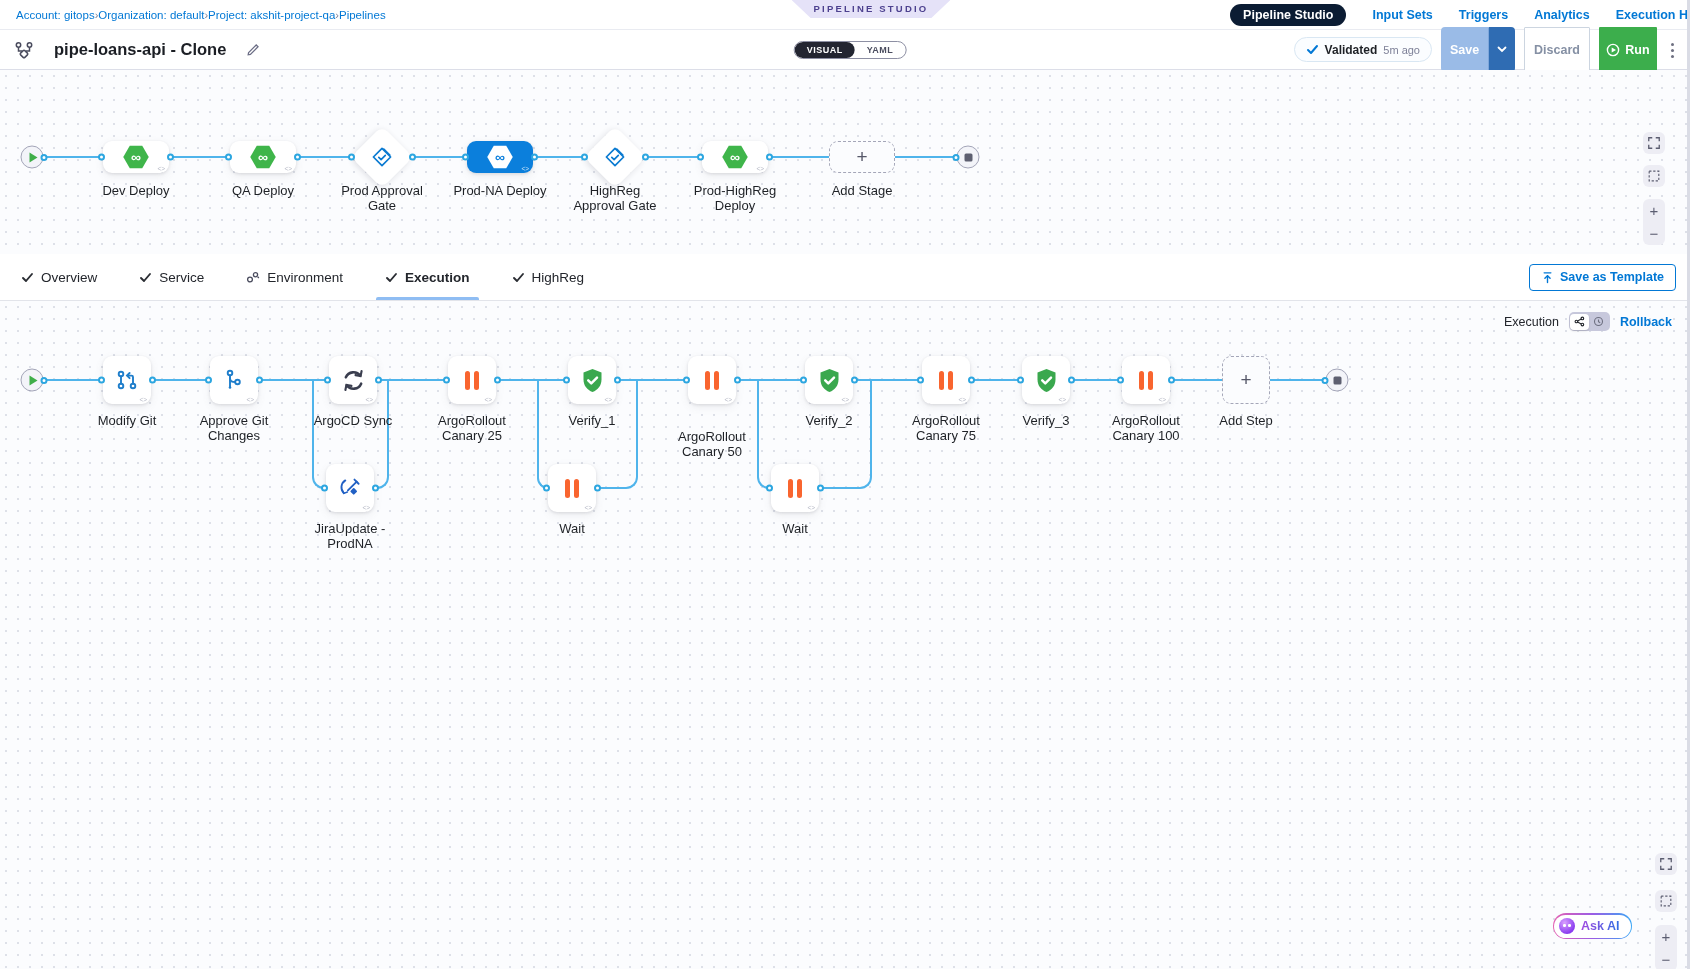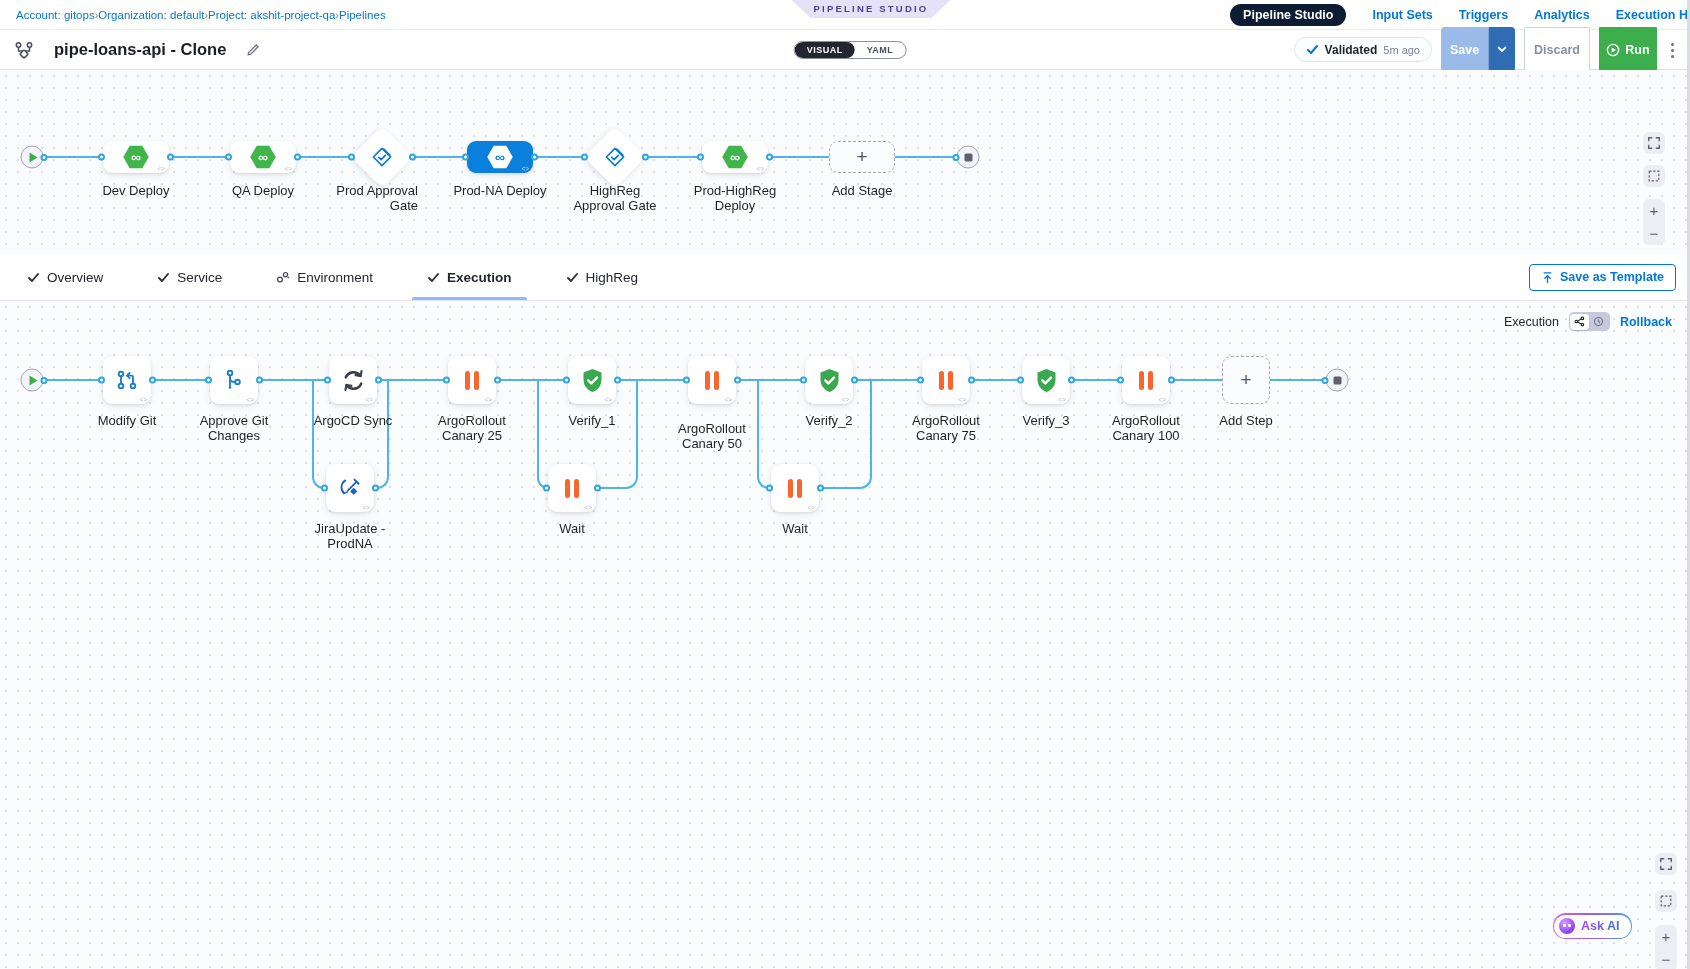--- a/index.html
+++ b/index.html
@@ -91,21 +91,21 @@
 
   .hex { width:26px; height:24px; display:flex; align-items:center; justify-content:center;
          clip-path:polygon(26% 3%,74% 3%,99% 50%,74% 97%,26% 97%,1% 50%); background:#3fb54a; }
   .hex::before { content:"∞"; color:#fff; font-size:14px; font-weight:bold; line-height:1; margin-top:-1px; }
   .hex.inv { background:#fff; } .hex.inv::before { color:#0b7fdc; }
   .pause { display:flex; gap:4px; }
   .pause i { width:5px; height:19px; background:#f9652f; border-radius:2.5px; }
 
   
   .tabbar { height:47px; background:#fff; border-bottom:1px solid #e2e4ea; display:flex; align-items:center; }
-  .tab { height:100%; display:flex; align-items:center; gap:7px; padding:0 27px; font-size:13.5px;
+  .tab { height:100%; display:flex; align-items:center; gap:7px; padding:0 21px; font-size:13.5px;
          color:#23262c; cursor:pointer; position:relative; }
   .tab.active { font-weight:bold; }
   .tab.active::after { content:""; position:absolute; left:12px; right:12px; bottom:0; height:3px;
                        background:#8fbdf3; border-radius:2px 2px 0 0; }
   .save-template { margin-left:auto; margin-right:14px; display:flex; align-items:center; gap:6px;
                    height:27px; padding:0 11px; border:1px solid #0278d5; border-radius:4px;
                    color:#0278d5; font-size:12.5px; font-weight:600; background:#fff; cursor:pointer; }
 
   
   .exec-mode { position:absolute; right:18px; top:11px; display:flex; align-items:center; gap:10px; z-index:6; }
@@ -250,21 +250,21 @@
       <span class="d-icon">
         <svg width="24" height="24" viewBox="0 0 24 24" fill="none" stroke="#0a7ad1" stroke-width="1.7" stroke-linecap="round" stroke-linejoin="round">
           <path d="M12 3.4 L20.6 12 L12 20.6 L3.4 12 Z"></path>
           <path d="M13.8 4.2 L19.8 10.2"></path>
           <path d="M8.8 12.3 L11.1 14.6 L15.3 10.4"></path>
         </svg>
       </span>
       <span class="port port-l"></span>
       <span class="port port-r"></span>
     </div>
-    <div class="g-label" style="left:314px;top:113px;width:104px;text-align:right;">Prod Approval Gate</div>
+    <div class="g-label" style="left:330px;top:113px;width:104px;">Prod Approval Gate</div>
 
     <div class="node s-node" style="left:500px;top:87px;">
       <div class="card sel has-mark">
           <span class="hex inv"></span>
         </div>
       <span class="port port-l"></span>
       <span class="port port-r"></span>
     </div>
     <div class="g-label" style="left:448px;top:113px;width:104px;">Prod-NA Deploy</div>
 
@@ -472,21 +472,21 @@
     <div class="node e-node" style="left:712px;top:79px;">
       <div class="card has-mark">
           <span class="pause">
             <i></i>
             <i></i>
           </span>
         </div>
       <span class="port port-l"></span>
       <span class="port port-r"></span>
     </div>
-    <div class="g-label" style="left:660px;top:120px;width:104px;">ArgoRollout Canary 50</div>
+    <div class="g-label" style="left:660px;top:128px;width:104px;">ArgoRollout Canary 50</div>
 
     <div class="node e-node" style="left:829px;top:79px;">
       <div class="card has-mark">
         <svg width="27" height="27" viewBox="0 0 24 24">
           <path d="M12 1.8 L20 4.8 V11 C20 16.6 16.7 20.3 12 22.2 C7.3 20.3 4 16.6 4 11 V4.8 Z" fill="#3aa84e"></path>
           <path d="M8.2 11.8 L10.9 14.5 L16 9.4" fill="none" stroke="#fff" stroke-width="2.2" stroke-linecap="round" stroke-linejoin="round"></path>
         </svg>
       </div>
       <span class="port port-l"></span>
       <span class="port port-r"></span>

